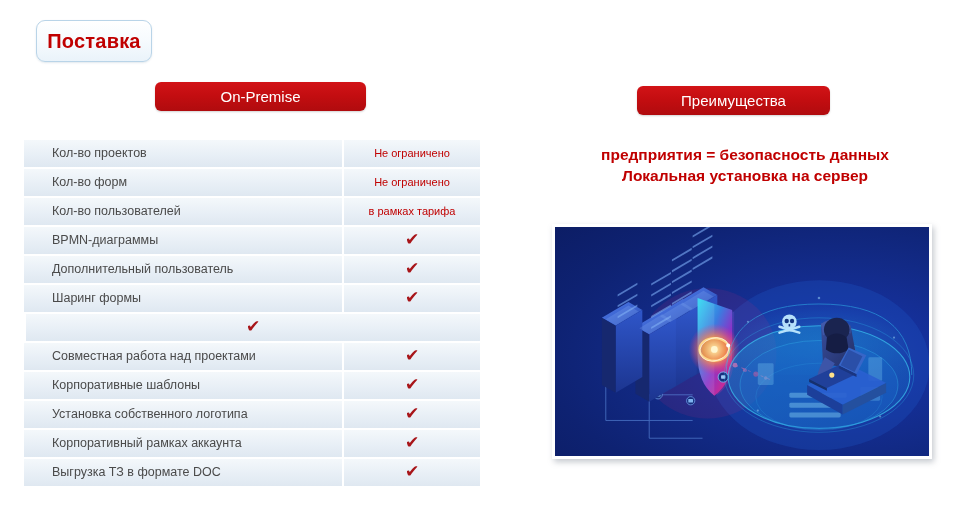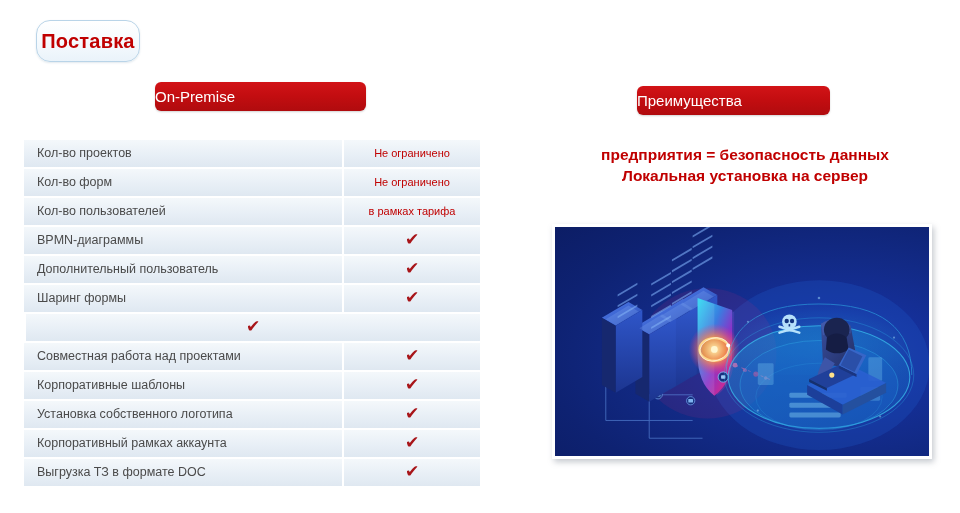--- a/index.html
+++ b/index.html
@@ -15,24 +15,24 @@
     overflow: hidden;
     position: relative;
     -webkit-font-smoothing: antialiased;
   }
 
   
   .slide-tab {
     position: absolute;
     left: 36px;
     top: 20px;
-    width: 104px;
+    width: 116px;
     height: 42px;
     border: 1px solid #b9d4e8;
-    border-radius: 14px;
+    border-radius: 9px;
     background: linear-gradient(180deg, #ffffff 0%, #f7fbfe 45%, #eaf3fa 100%);
     box-shadow: 0 1px 2px rgba(120,150,175,0.22);
     display: flex;
     align-items: center;
     justify-content: center;
     box-sizing: border-box;
   }
   .slide-tab-label {
     color: #c00000;
     font-size: 20px;
@@ -44,20 +44,21 @@
 
   
   .pill {
     position: absolute;
     height: 29px;
     border-radius: 6px;
     background: linear-gradient(180deg, #d21317 0%, #c20d10 50%, #b00b0e 100%);
     box-shadow: 0 1px 2px rgba(0,0,0,0.18);
     display: flex;
     align-items: center;
+    justify-content: center;
     box-sizing: border-box;
   }
   .pill-label {
     color: #ffffff;
     font-size: 15px;
     font-weight: normal;
     line-height: 1;
     white-space: nowrap;
   }
   #pill-onpremise { left: 155px; top: 82px; width: 211px; }
@@ -75,21 +76,21 @@
     height: 27px;
     margin-bottom: 2px;
     display: flex;
     align-items: stretch;
   }
   .cell-name {
     flex: 0 0 318px;
     background: linear-gradient(180deg, #f4f8fb 0%, #e8eff6 55%, #dfe8f1 100%);
     display: flex;
     align-items: center;
-    padding-left: 13px;
+    padding-left: 28px;
     box-sizing: border-box;
   }
   .cell-name-text {
     color: #4a4a4a;
     font-size: 12.5px;
     line-height: 1;
     white-space: nowrap;
   }
   .cell-value {
     flex: 1 1 auto;

